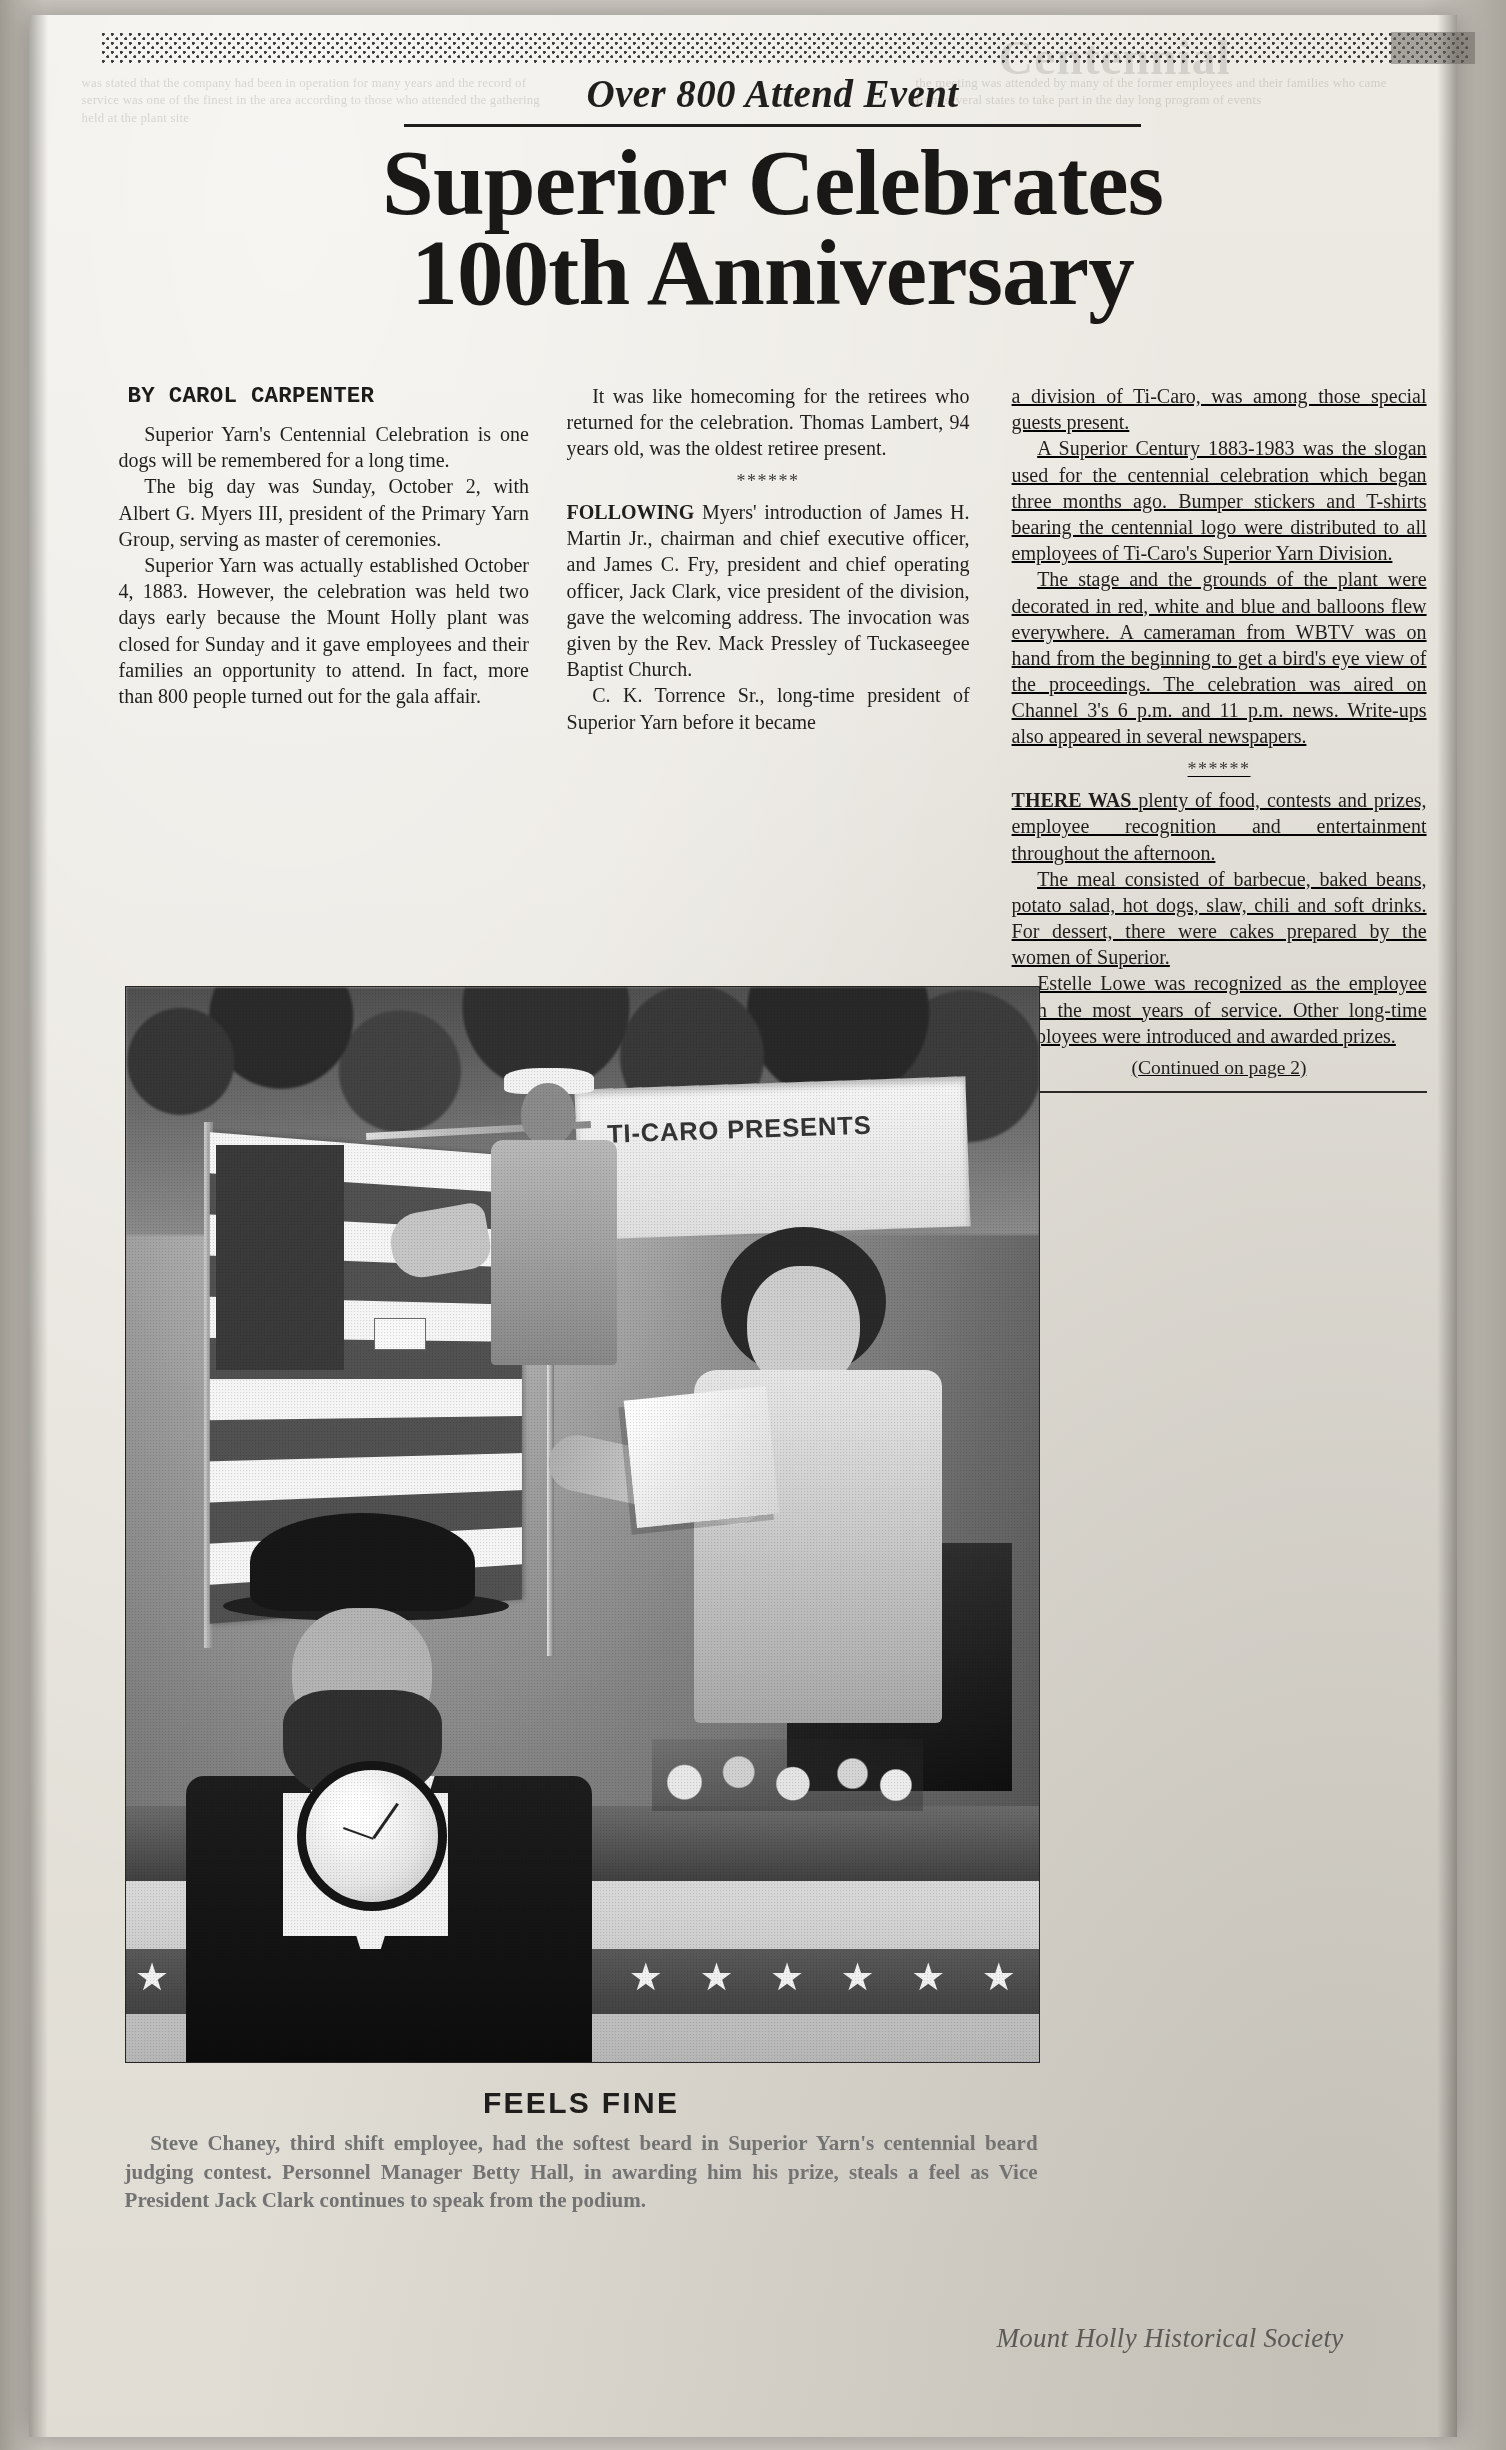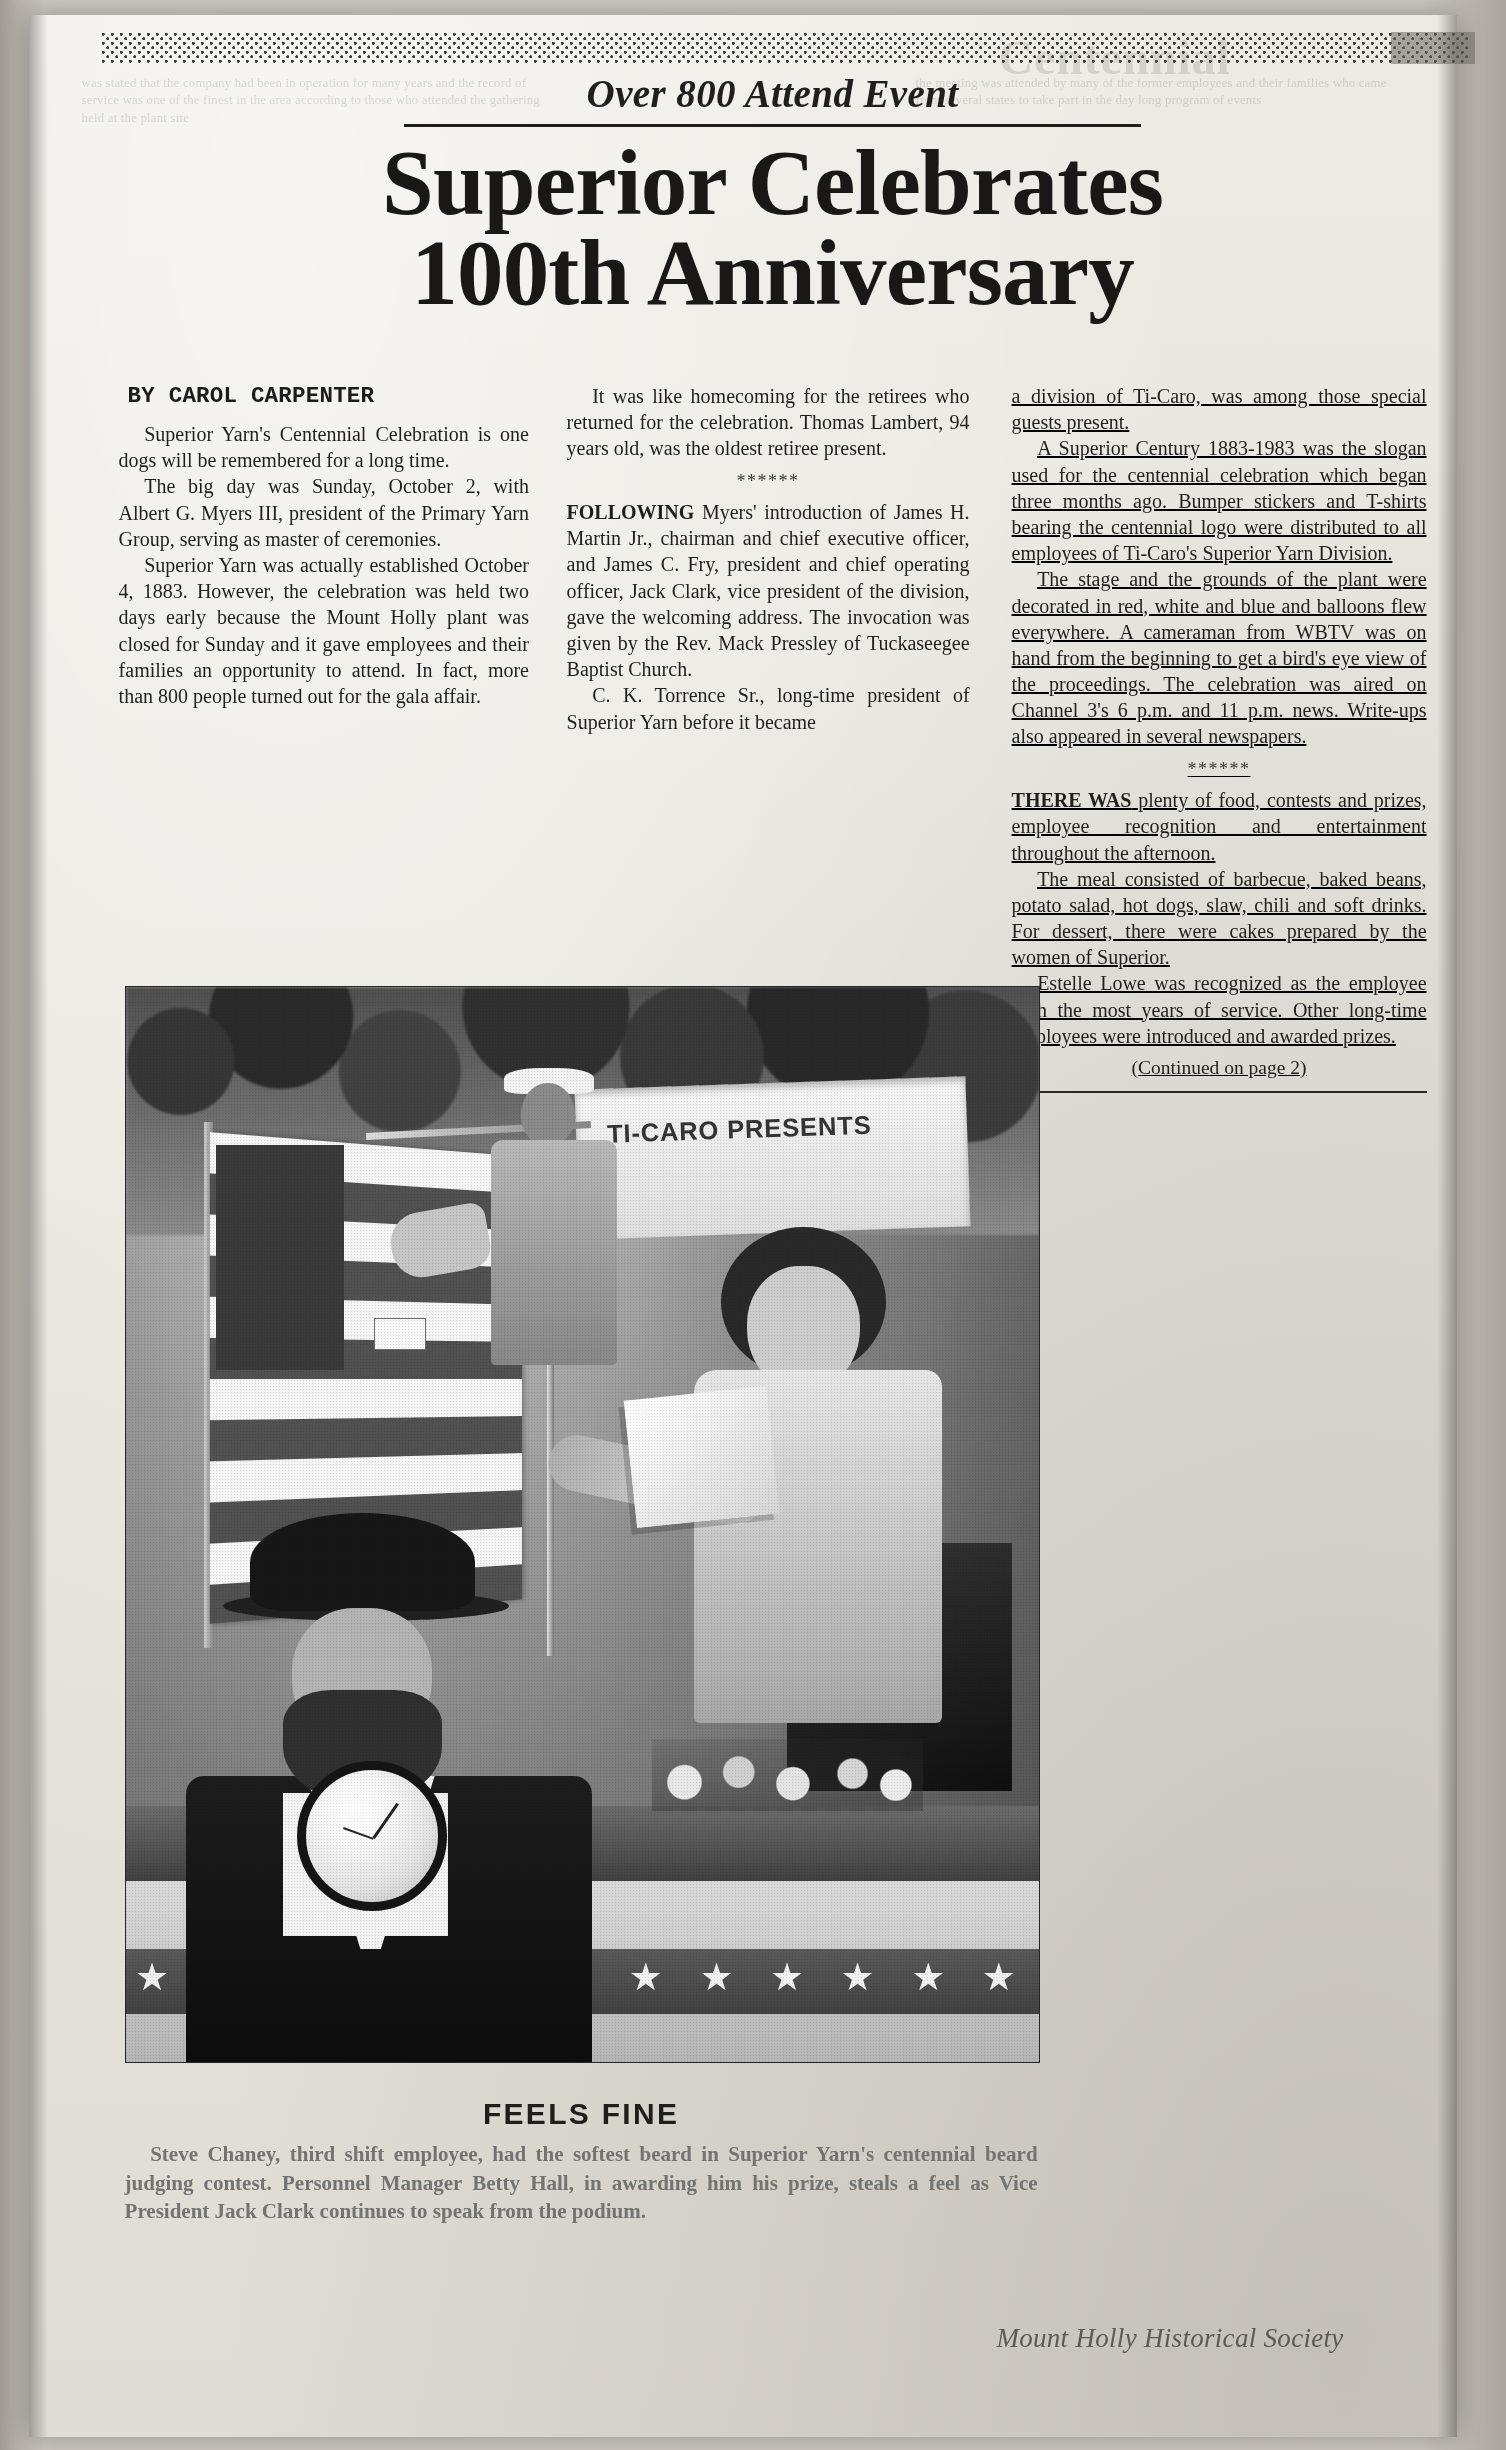--- a/index.html
+++ b/index.html
@@ -446,21 +446,21 @@
   }
 
   
   .cap-title {
     text-align: center;
     font-family: "Liberation Sans", sans-serif;
     font-weight: bold;
     font-size: 30px;
     letter-spacing: 2.3px;
     color: #1f1e1c;
-    margin-top: 34px;
+    margin-top: 23px;
   }
   .cap-body {
     font-family: "Liberation Serif", serif;
     font-weight: bold;
     font-size: 21px;
     line-height: 1.36;
     color: #737373;
     text-align: justify;
     margin-top: 9px;
     text-indent: 25.6px;

